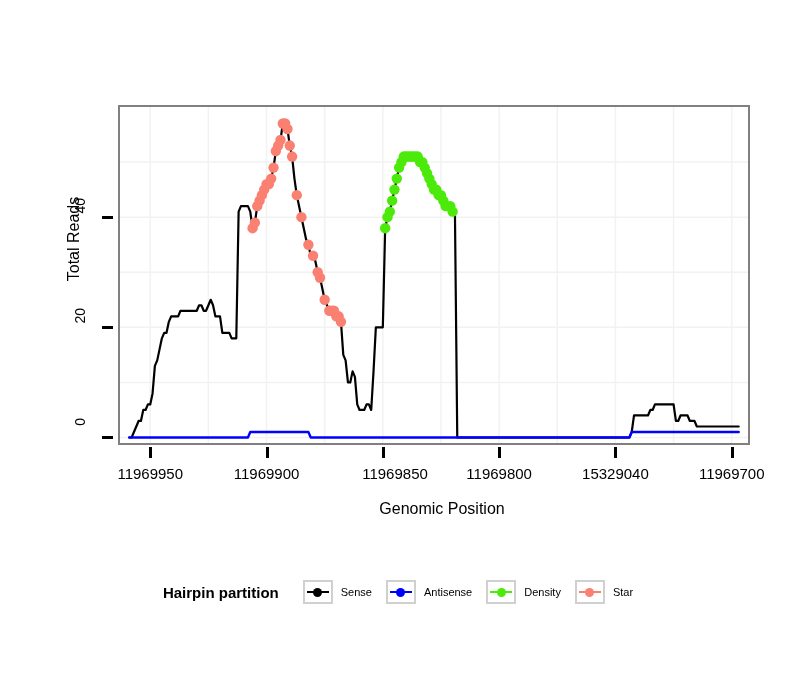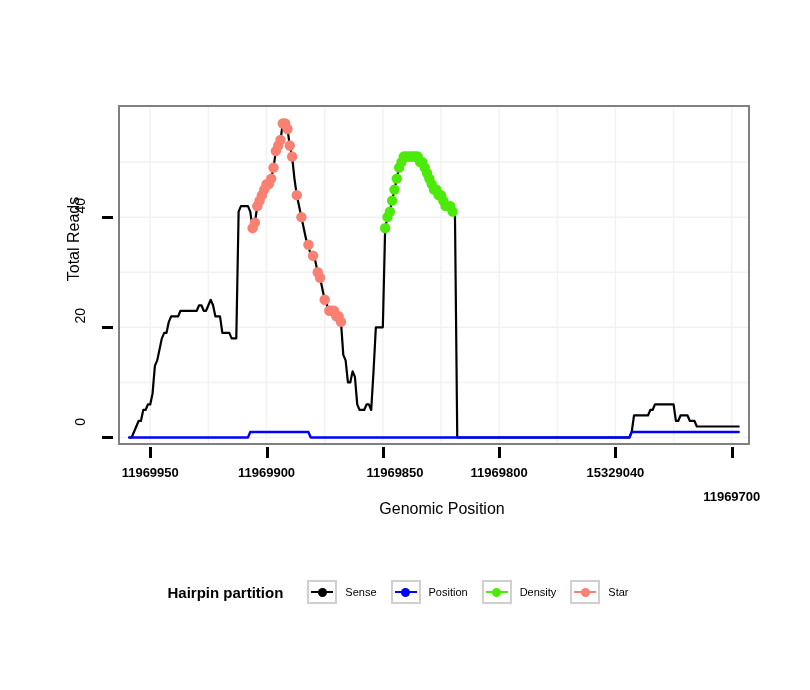--- a/index.html
+++ b/index.html
@@ -60,25 +60,24 @@
   .ytick-mark{
     position:absolute;left:102px;
     width:11px;height:3px;background:#000;
   }
   .xtick-mark{
     position:absolute;top:447px;
     width:3px;height:11px;background:#000;
   }
   .xtick-label{
     position:absolute;top:465px;
-    font-size:13px;
+    font-size:15px;
     text-align:center;
     white-space:nowrap;
     transform:translateX(-50%);
-    font-weight:bold;
   }
 
   .legend{
     position:absolute;
     left:0;top:580px;width:810px;
     display:flex;align-items:center;justify-content:center;
     gap:8px;
   }
   .legend-title{
     font-size:15px;font-weight:bold;
@@ -125,21 +124,21 @@
       <div class="xtick-mark" style="left: 498.126px;"></div>
       <div class="xtick-mark" style="left: 614.422px;"></div>
       <div class="xtick-mark" style="left: 730.719px;"></div>
     </div>
   <div id="xtick-labels">
       <div class="xtick-label" style="left: 150.237px;">11969950</div>
       <div class="xtick-label" style="left: 266.533px; text-align: center;">11969900</div>
       <div class="xtick-label" style="left: 395px;">11969850</div>
       <div class="xtick-label" style="left: 499.126px;">11969800</div>
       <div class="xtick-label" style="left: 615.422px;">15329040</div>
-      <div class="xtick-label" style="left: 731.719px; margin-top: 24px;">11969700</div>
+      <div class="xtick-label" style="left: 731.719px;">11969700</div>
     </div>
 
   <div class="plot-frame">
     <div class="plot-inner">
       <svg id="plot-svg" width="628" height="336" viewBox="0 0 628 336">
           <g>
             <line x1="0" y1="330.4918032786885" x2="628" y2="330.4918032786885" stroke="#f2f2f2" stroke-width="1.5"></line>
             <line x1="0" y1="275.40983606557376" x2="628" y2="275.40983606557376" stroke="#f2f2f2" stroke-width="1.5"></line>
             <line x1="0" y1="220.327868852459" x2="628" y2="220.327868852459" stroke="#f2f2f2" stroke-width="1.5"></line>
             <line x1="0" y1="165.24590163934425" x2="628" y2="165.24590163934425" stroke="#f2f2f2" stroke-width="1.5"></line>
@@ -236,21 +235,21 @@
             <span class="ln" style="background: rgb(0, 0, 0);"></span>
             <span class="dot" style="background: rgb(0, 0, 0);"></span>
           </div>
           <span class="legend-label">Sense</span>
         </div>
         <div class="legend-item">
           <div class="legend-key">
             <span class="ln" style="background: rgb(0, 0, 255);"></span>
             <span class="dot" style="background: rgb(0, 0, 255);"></span>
           </div>
-          <span class="legend-label">Position</span>
+          <span class="legend-label">Antisense</span>
         </div>
         <div class="legend-item">
           <div class="legend-key">
             <span class="ln" style="background: rgb(76, 234, 10);"></span>
             <span class="dot" style="background: rgb(76, 234, 10);"></span>
           </div>
           <span class="legend-label">Density</span>
         </div>
         <div class="legend-item">
           <div class="legend-key">

